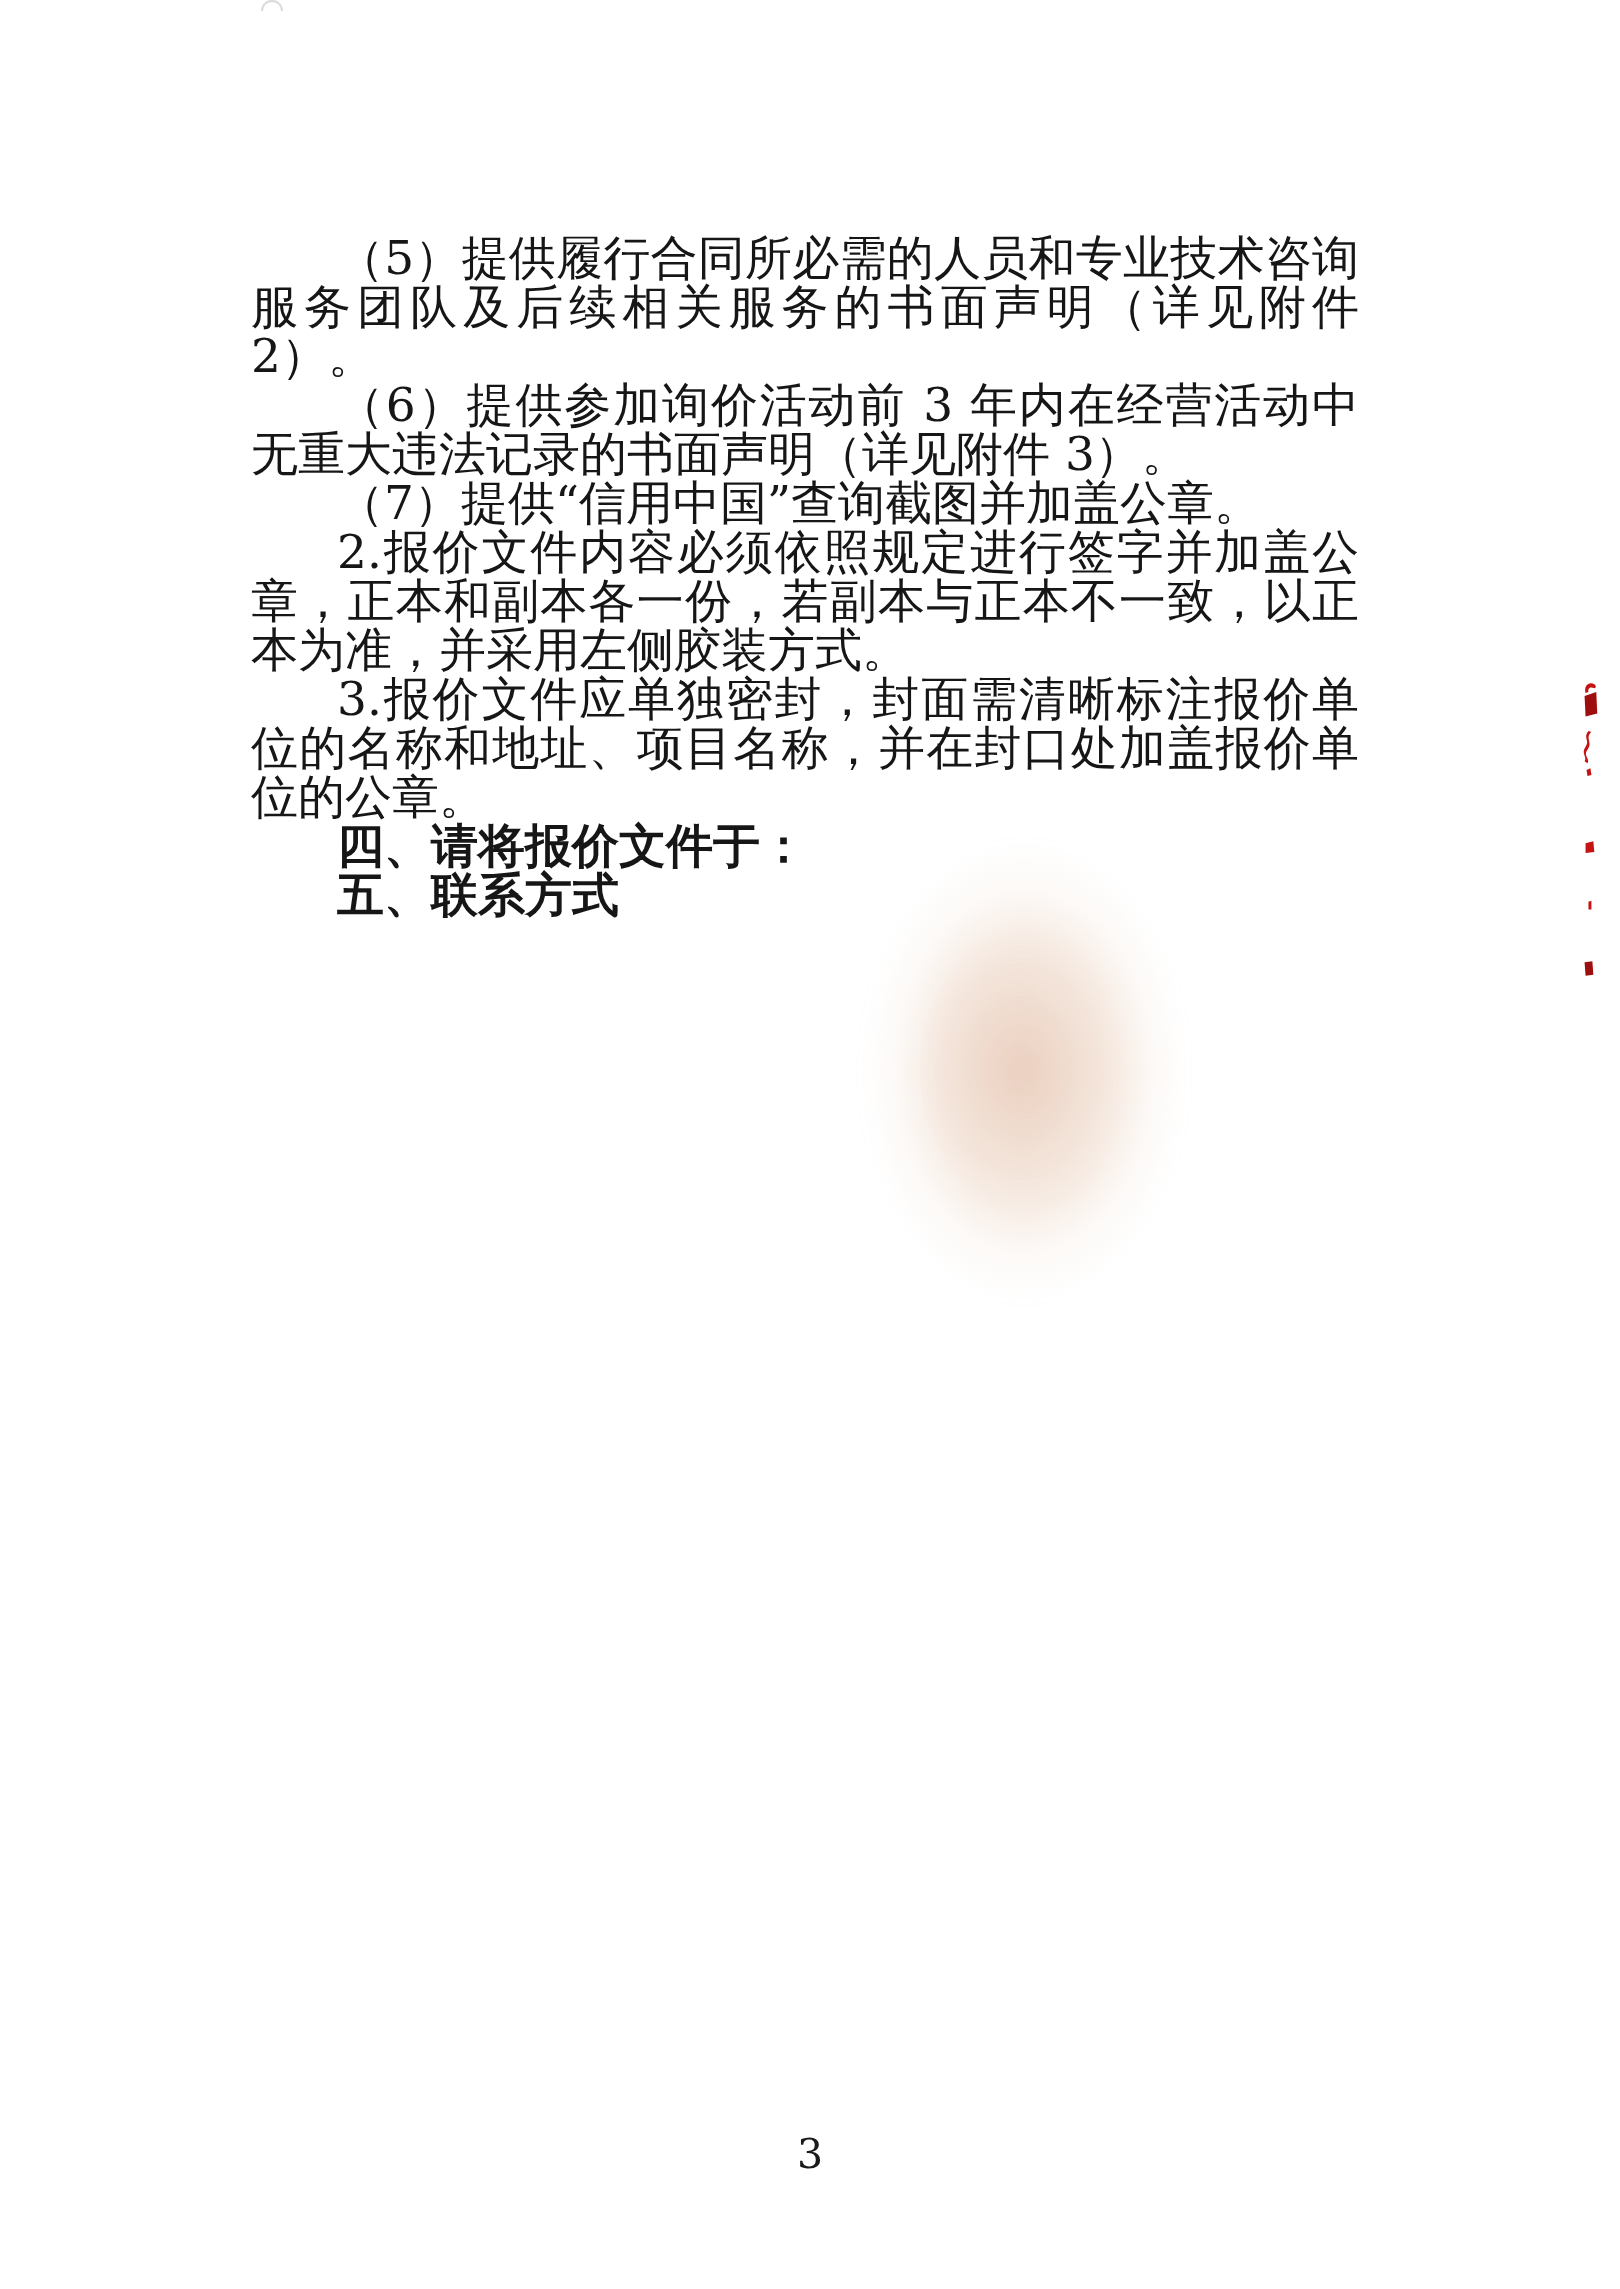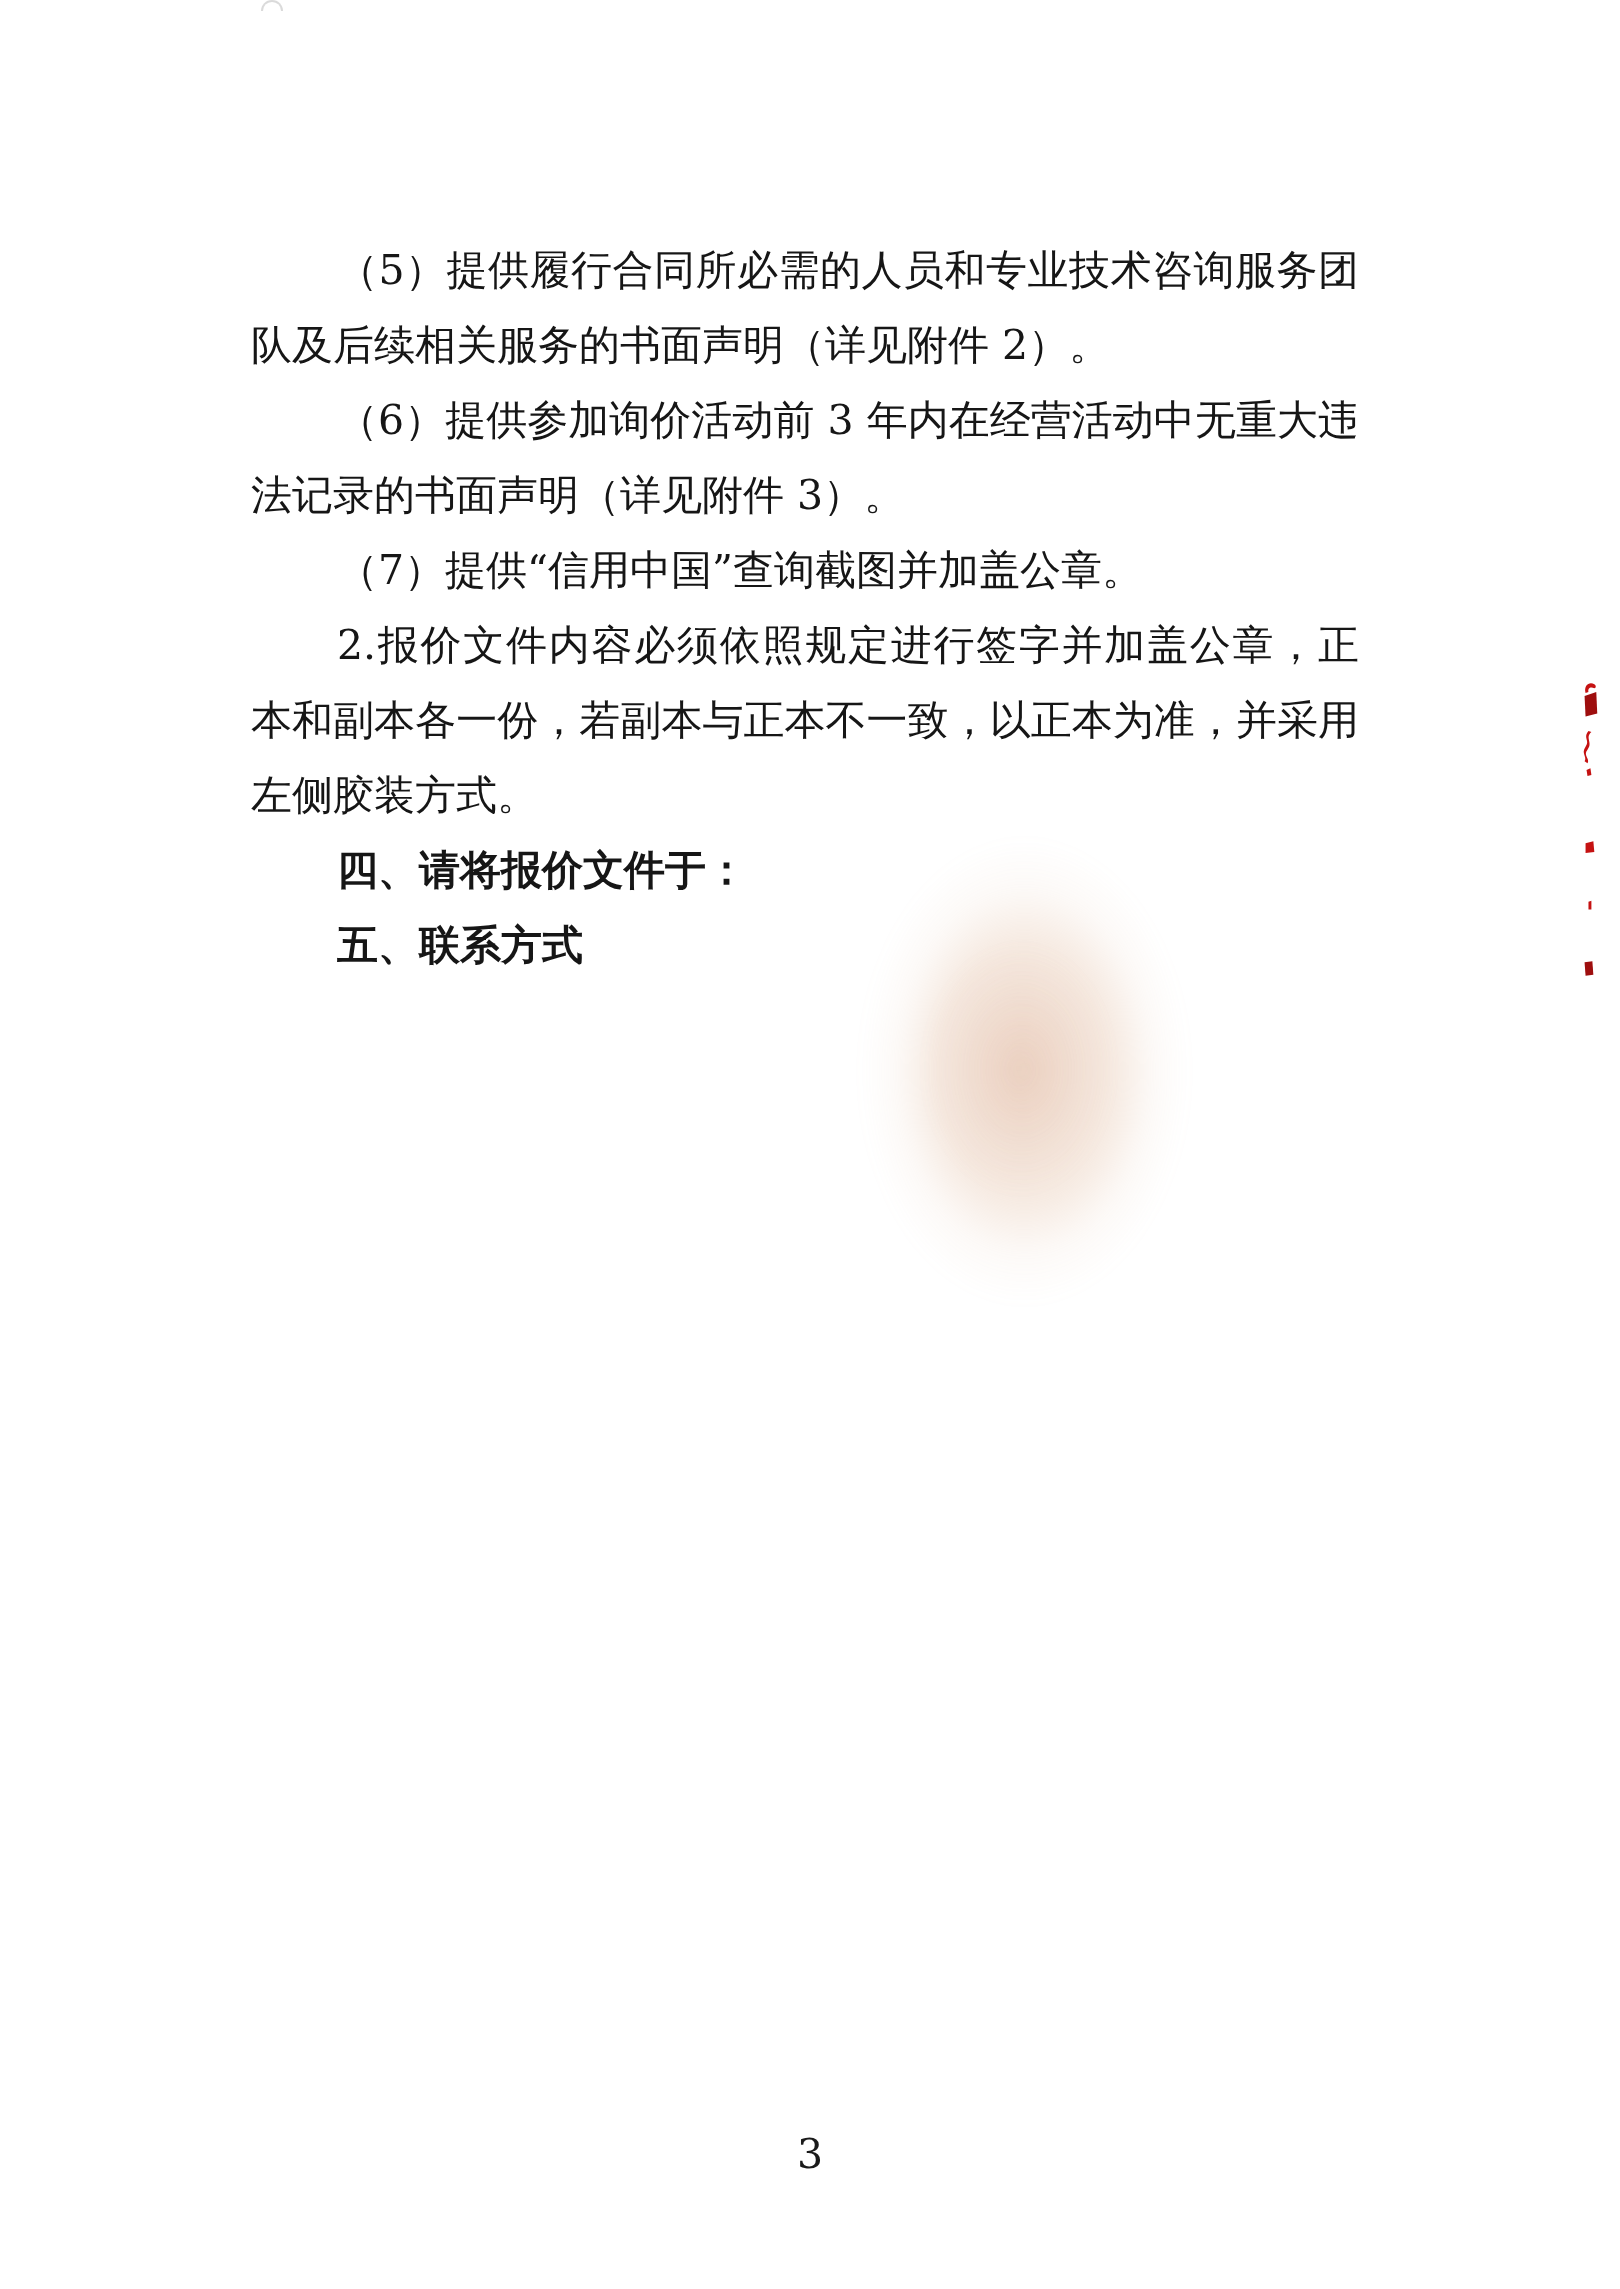--- a/index.html
+++ b/index.html
@@ -67,22 +67,22 @@
     z-index: 3;
   }
   
   .content {
     position: absolute;
     left: 251px;
     top: 233px;
     width: 1108px;
     z-index: 2;
     color: #161616;
-    font-size: 41px;
-    line-height: 75px;
+    font-size: 47px;
+    line-height: 49px;
     text-align: justify;
     text-justify: inter-ideograph;
   }
   .content p {
     margin: 0;
     padding: 0;
     text-indent: 86px;
   }
   .content p.bold {
     font-weight: 700;
@@ -117,20 +117,21 @@
     <path d="M18,221 L26,219 L27,230 L18,231 Z" fill="#c51212"></path>
     <path d="M21,281 L24,280 L24,289 L21,289 Z" fill="#c51212"></path>
     <path d="M17,343 L25,342 L26,356 L18,357 Z" fill="#9e0e0e"></path>
   </svg>
 
   <div class="content">
     <p>（5）提供履行合同所必需的人员和专业技术咨询服务团队及后续相关服务的书面声明（详见附件 2）。</p>
     <p>（6）提供参加询价活动前 3 年内在经营活动中无重大违法记录的书面声明（详见附件 3）。</p>
     <p>（7）提供“信用中国”查询截图并加盖公章。</p>
     <p>2.报价文件内容必须依照规定进行签字并加盖公章，正本和副本各一份，若副本与正本不一致，以正本为准，并采用左侧胶装方式。</p>
+    <p>3.报价文件应单独密封，封面需清晰标注报价单位的名称和地址、项目名称，并在封口处加盖报价单位的公章。</p>
     <p class="bold">四、请将报价文件于：</p>
     <p class="bold">五、联系方式</p>
   </div>
 
   <div class="page-footer">3</div>
 
 </div>
 
 
 </body></html>

